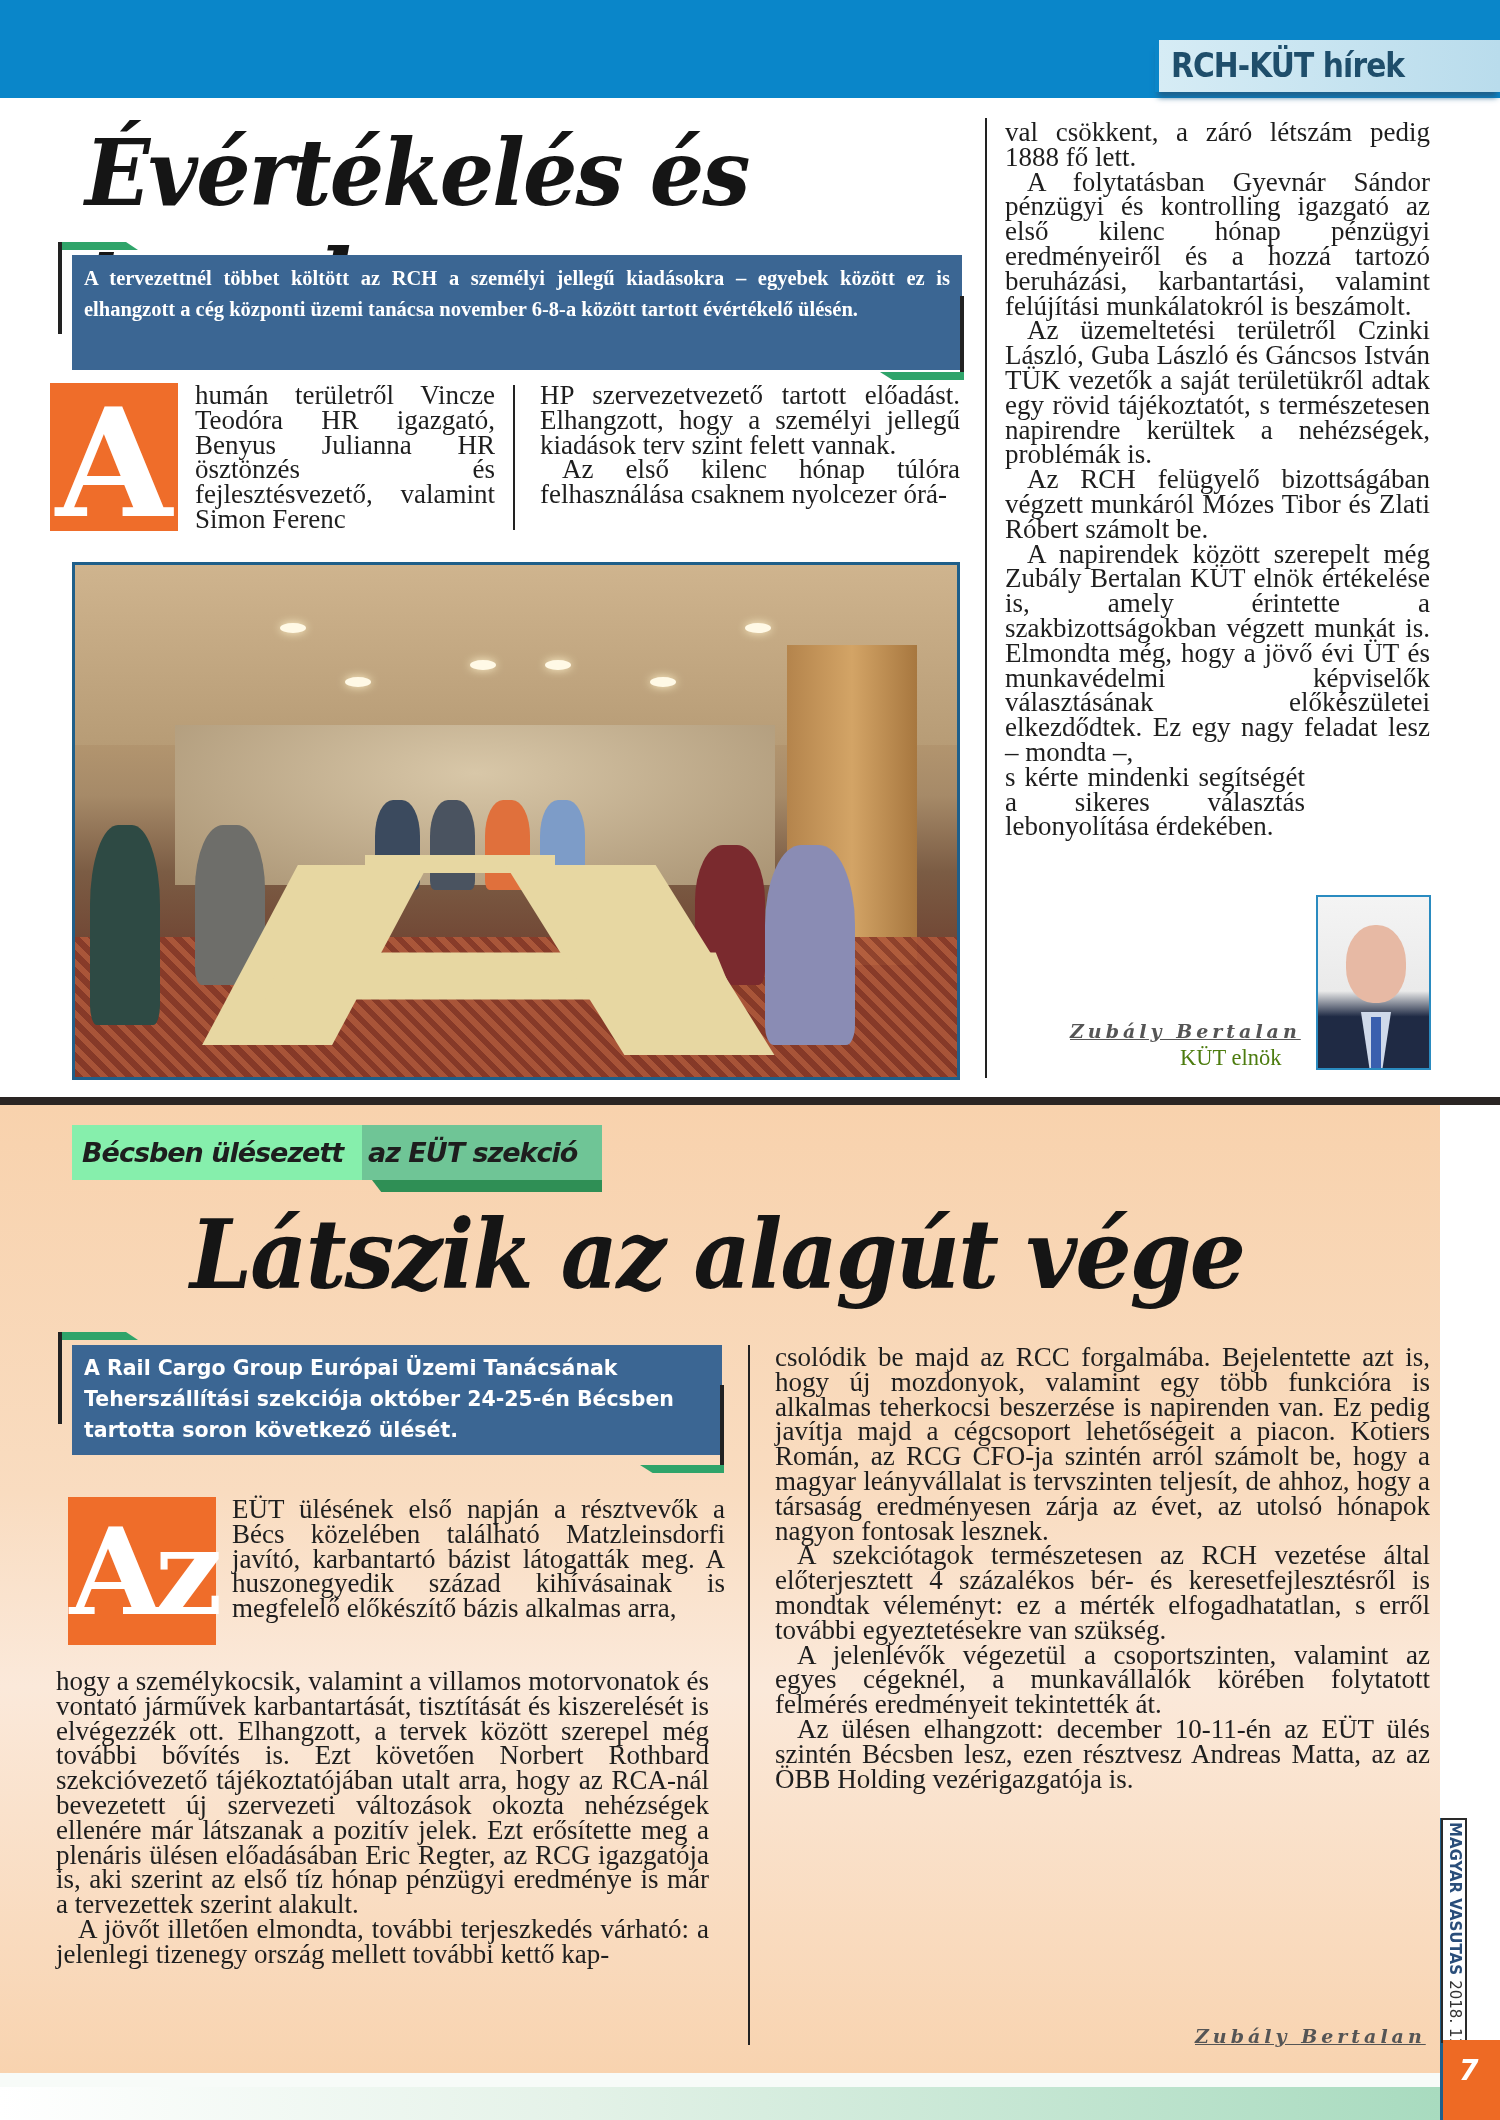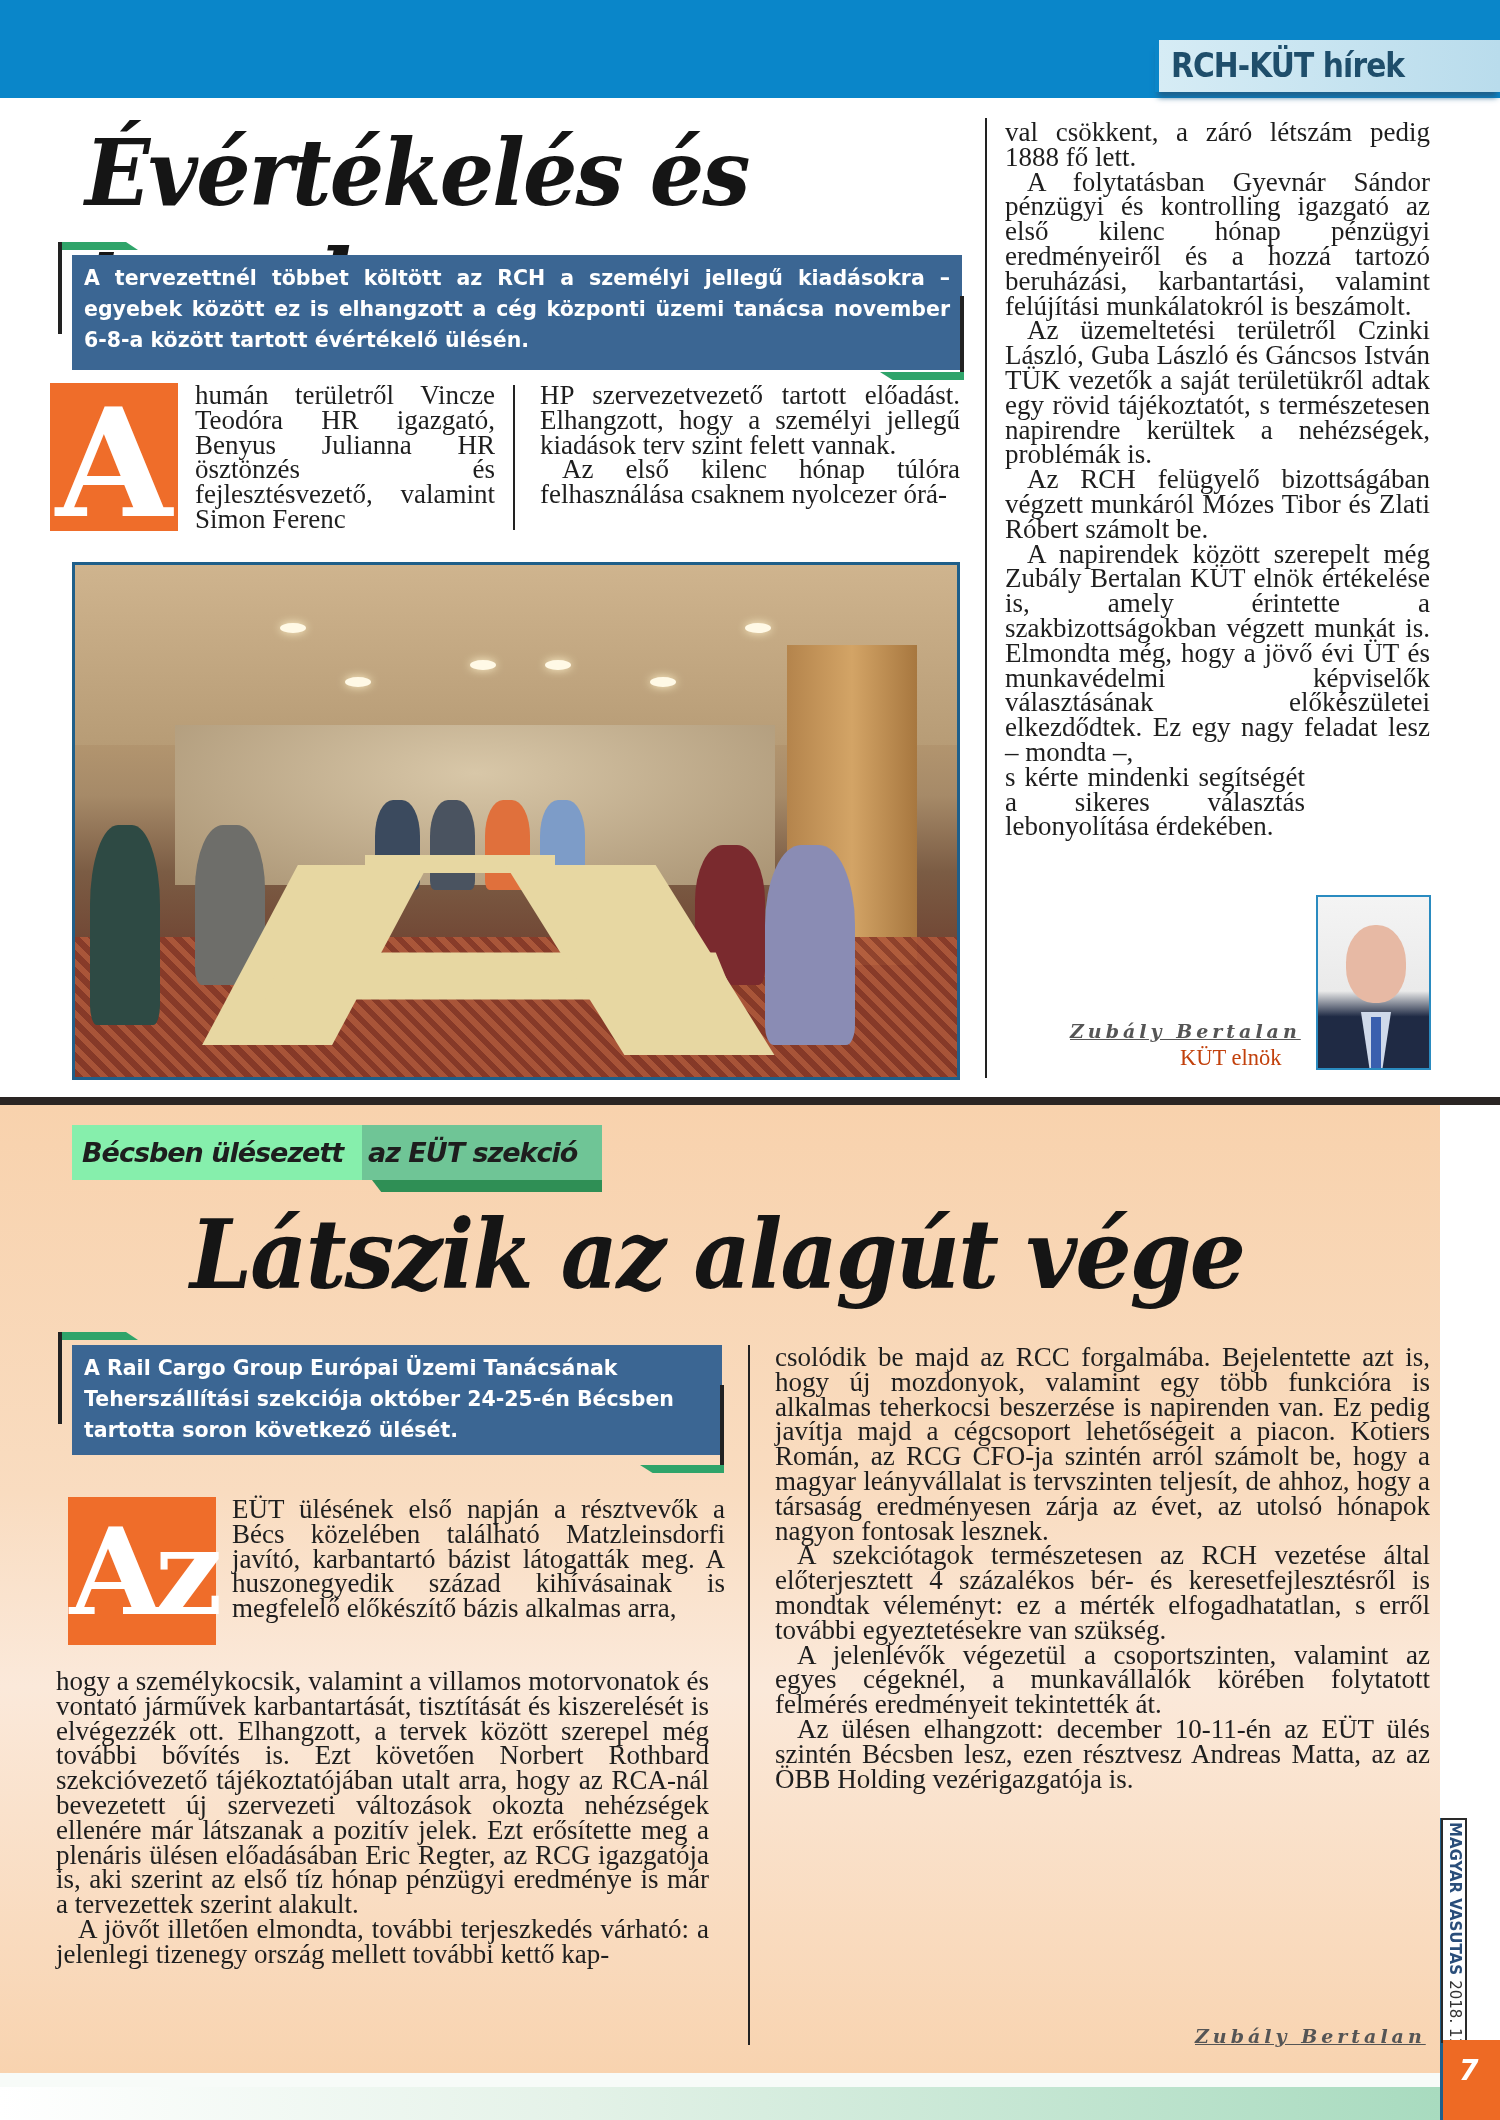--- a/index.html
+++ b/index.html
@@ -14,21 +14,21 @@
     font-weight: bold; font-size: 33px; color: #1f4e6b; letter-spacing: -1px; transform: scaleX(0.9); transform-origin: left; }
 
   .title1 { position: absolute; left: 85px; top: 118px; width: 900px; font-family: "DejaVu Serif", serif;
     font-style: italic; font-weight: bold; font-size: 92px; line-height: 110px; color: #151515; letter-spacing: -2px; transform: scaleX(0.93); transform-origin: left; }
   .lead-box { position: absolute; background: #3b6693; color: #fff; font-family: "DejaVu Sans", sans-serif;
     font-weight: bold; }
   .lead-tick-tl { position: absolute; height: 8px; background: #2fa46a; }
   .lead-bar-l { position: absolute; width: 4px; background: #222; }
   .lead-bar-r { position: absolute; width: 4px; background: #222; }
 
-  .lead1 { left: 72px; top: 255px; width: 890px; height: 115px; padding: 8px 12px; font-size: 20.5px; line-height: 31px; text-align: justify; }
+  .lead1 { left: 72px; top: 255px; width: 890px; height: 115px; padding: 8px 12px; font-size: 20.5px; line-height: 31px; text-align: justify; font-family: Liberation Serif, serif; }
   .lead2 { left: 72px; top: 1345px; width: 650px; height: 110px; padding: 8px 12px; font-size: 20.5px; line-height: 31px; }
 
   .dropcap { position: absolute; background: #ef6d2a; color: #fff; font-family: "DejaVu Serif", serif; font-weight: bold; text-align: center; }
   .dropcap1 { left: 50px; top: 383px; width: 128px; height: 148px; font-size: 150px; line-height: 160px; }
   .dropcap2 { left: 68px; top: 1497px; width: 148px; height: 148px; font-size: 120px; line-height: 150px; letter-spacing: -8px; text-align: center; }
 
   .col { position: absolute; font-size: 27px; line-height: 24.8px; text-align: justify; color: #1e1e1e; }
   .col p { text-indent: 22px; }
   .col p.noindent { text-indent: 0; }
 
@@ -51,21 +51,21 @@
   .col1c-narrow { width: 300px; }
 
   .portrait { position: absolute; left: 1316px; top: 895px; width: 115px; height: 175px; border: 2px solid #2a8bc0;
     background: linear-gradient(180deg, #f4f4f4 0%, #eaeaea 55%, #1f2a44 70%, #1f2a44 100%); overflow: hidden; }
   .portrait .head { position: absolute; left: 28px; top: 28px; width: 60px; height: 78px; border-radius: 48% 48% 45% 45%; background: #e7b9a4; }
   .portrait .shirt { position: absolute; left: 43px; top: 115px; width: 30px; height: 60px; background: #cfd9ea; clip-path: polygon(0 0,100% 0,70% 100%,30% 100%); }
   .portrait .tie { position: absolute; left: 53px; top: 120px; width: 10px; height: 55px; background: #3a5fae; }
 
   .sig { position: absolute; font-family: "DejaVu Serif", serif; font-style: italic; font-weight: bold; font-size: 19px; letter-spacing: 4px; color: #555; text-decoration: underline; }
   .sig1 { left: 1070px; top: 1020px; }
-  .sigrole { position: absolute; left: 1180px; top: 1045px; font-size: 22.5px; color: #c2410c; }
+  .sigrole { position: absolute; left: 1180px; top: 1045px; font-size: 22.5px; color: #4d7c0f; }
 
   .divider { position: absolute; left: 0; top: 1097px; width: 1500px; height: 8px; background: #2a2523; }
 
   .lower-bg { position: absolute; left: 0; top: 1105px; width: 1440px; height: 968px;
     background: linear-gradient(180deg, #f8d2ad 0%, #f9dcc0 40%, #fbe9da 60%, #f8d3af 100%); }
 
   .kicker { position: absolute; top: 1125px; height: 55px; font-family: "DejaVu Sans", sans-serif; font-weight: bold; font-style: italic;
     font-size: 27px; line-height: 55px; color: #1e1e1e; letter-spacing: -1px; }
   .kicker-a { left: 72px; width: 290px; background: #86efac; padding-left: 10px; }
   .kicker-b { left: 362px; width: 240px; background: #6fc596; padding-left: 6px; }

